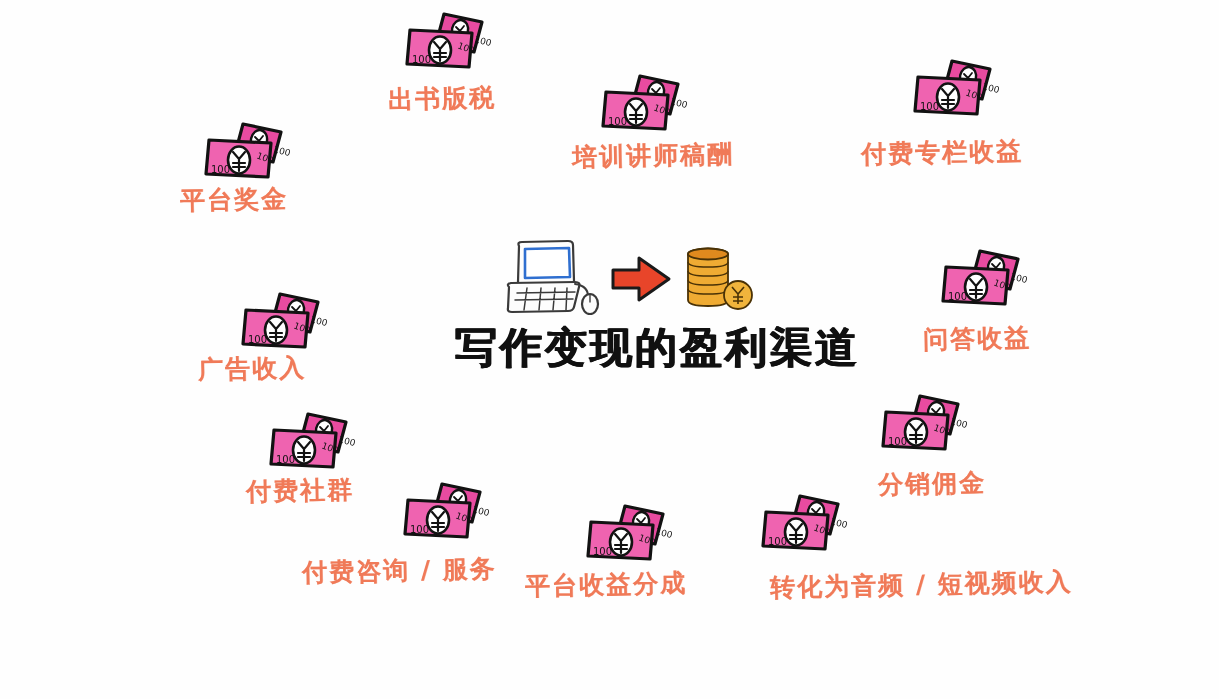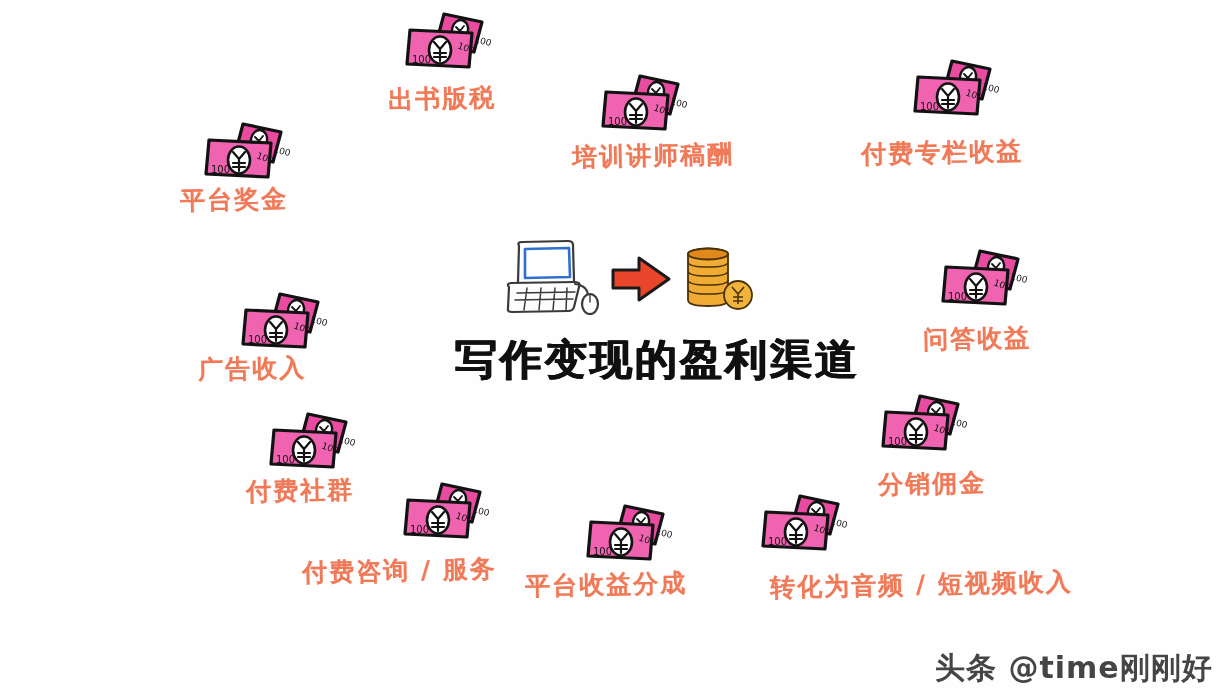--- a/index.html
+++ b/index.html
@@ -284,16 +284,15 @@
         <ellipse cx="213" cy="16" rx="20" ry="5.5" fill="#f0b43c"></ellipse>
         <path d="M193 16 l0 46 q0 6 20 6 q20 0 20 -6 l0 -46" fill="#efab33"></path>
         <path d="M193 24 q0 5 20 5 q20 0 20 -5 M193 33 q0 5 20 5 q20 0 20 -5 M193 42 q0 5 20 5 q20 0 20 -5 M193 51 q0 5 20 5 q20 0 20 -5" fill="none" stroke-width="1.5"></path>
         <ellipse cx="213" cy="16" rx="20" ry="5.5" fill="#e08a1e"></ellipse>
         <circle cx="243" cy="57" r="14" fill="#f0b43c"></circle>
         <path d="M237 49 l6 7 l6 -7 M243 56 l0 10 M238 59 l10 0 M238 63 l10 0" fill="none" stroke-width="1.6"></path>
       </g>
     </svg>
   </div>
 
-  <div class="center-title" style="left:455px; top:332px;">写作变现的盈利渠道</div>
-
-  <div class="watermark" style="left:935px; top:648px;">头条 @time刚刚好</div>
+  <div class="center-title" style="left:455px; top:320px;">写作变现的盈利渠道</div>
+
 </div>
 
 </body></html>

